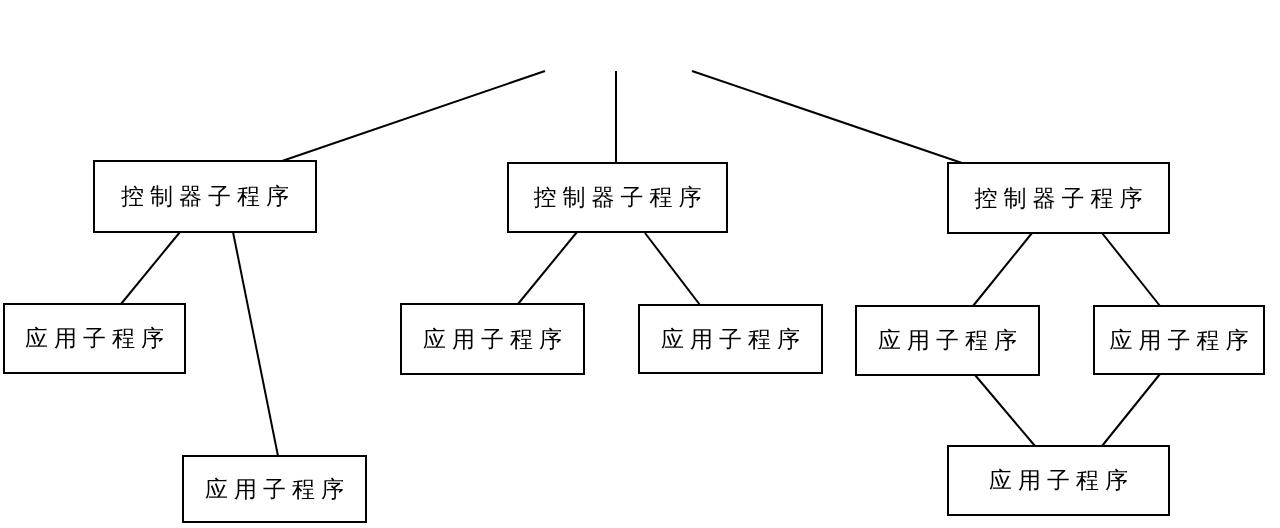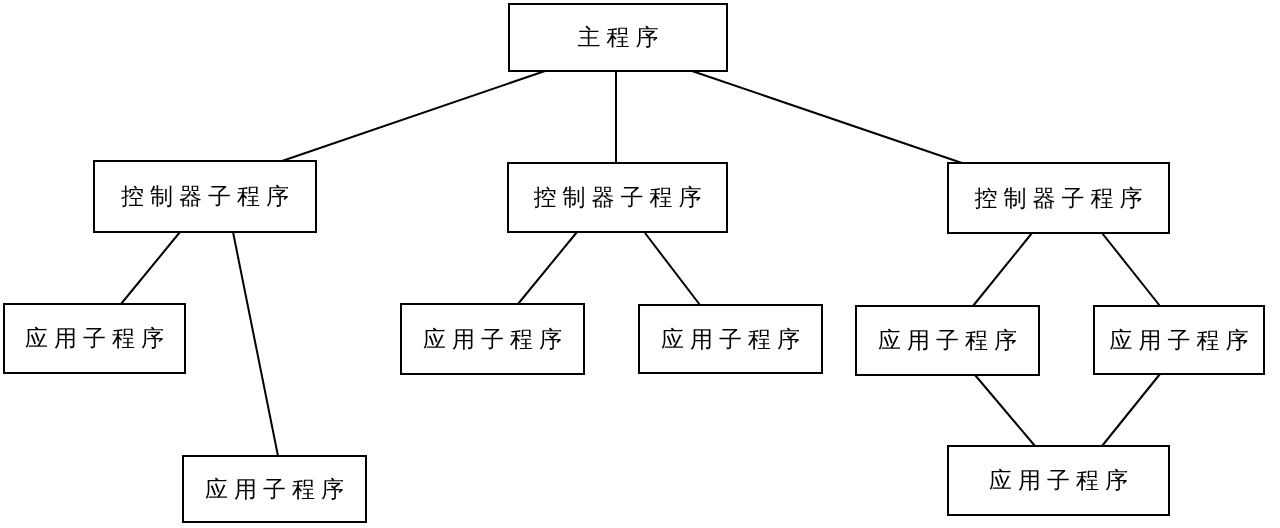--- a/index.html
+++ b/index.html
@@ -67,21 +67,20 @@
     <line class="edge" x1="180" y1="232" x2="121" y2="304"></line>
     <line class="edge" x1="233" y1="232" x2="278" y2="456"></line>
     <line class="edge" x1="577" y1="232" x2="518" y2="304"></line>
     <line class="edge" x1="645" y1="233" x2="700" y2="305"></line>
     <line class="edge" x1="1032" y1="233" x2="973" y2="306"></line>
     <line class="edge" x1="1102" y1="233" x2="1160" y2="306"></line>
     <line class="edge" x1="975" y1="375" x2="1035" y2="446"></line>
     <line class="edge" x1="1160" y1="374" x2="1102" y2="446"></line>
   </svg>
 
-  <div class="node n-main">主程序</div>
 
   <div class="node n-c1">控制器子程序</div>
   <div class="node n-c2">控制器子程序</div>
   <div class="node n-c3">控制器子程序</div>
 
   <div class="node n-a1">应用子程序</div>
   <div class="node n-a2">应用子程序</div>
   <div class="node n-a3">应用子程序</div>
   <div class="node n-a4">应用子程序</div>
   <div class="node n-a5">应用子程序</div>

